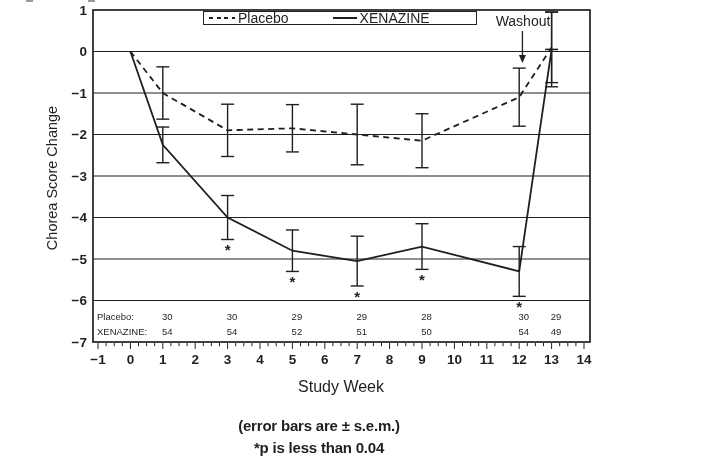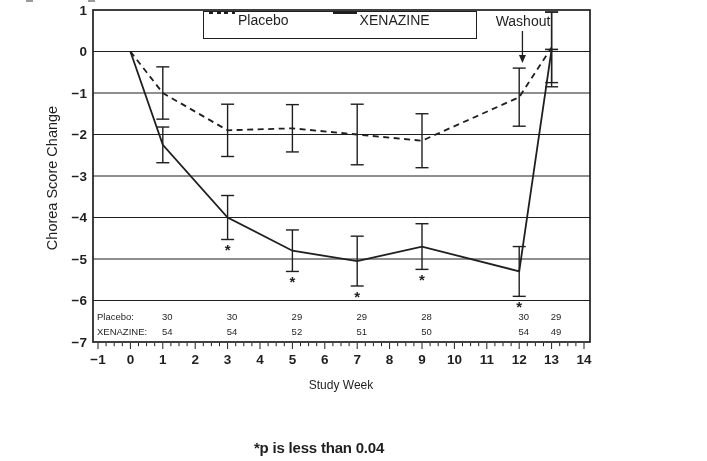--- a/index.html
+++ b/index.html
@@ -2,23 +2,23 @@
 <html><head>
 <meta charset="utf-8">
 <style>
   html,body{margin:0;padding:0;background:#fff;}
   body{width:707px;height:461px;position:relative;font-family:"Liberation Sans",sans-serif;color:#1f1f1f;}
   .fig{position:absolute;left:0;top:0;width:707px;height:461px;background:#fff;overflow:hidden;}
   svg{position:absolute;left:0;top:0;}
   svg text{font-family:"Liberation Sans",sans-serif;fill:#1f1f1f;}
   .ylabel{position:absolute;left:52px;top:178px;transform:translate(-50%,-50%) rotate(-90deg);
           transform-origin:center;font-size:14.5px;white-space:nowrap;}
-  .xlabel{position:absolute;left:341px;top:378px;transform:translateX(-50%);font-size:12px;white-space:nowrap;}
-  .legend{position:absolute;left:203px;top:11px;width:274px;height:28px;border:1.6px solid #1f1f1f;
-          background:#fff;display:flex;align-items:flex-start;font-size:14px;box-sizing:border-box;}
+  .xlabel{position:absolute;left:341px;top:378px;transform:translateX(-50%);font-size:16px;white-space:nowrap;}
+  .legend{position:absolute;left:203px;top:11px;width:274px;height:14px;border:1.6px solid #1f1f1f;
+          background:#fff;display:flex;align-items:center;font-size:14px;box-sizing:border-box;}
   .sample{height:2px;flex:none;}
   .dash-sample{width:26px;margin-left:5px;background:repeating-linear-gradient(90deg,#1f1f1f 0 4px,rgba(0,0,0,0) 4px 7.5px);}
   .solid-sample{width:24px;margin-left:44px;background:#1f1f1f;}
   .leg-label{margin-left:3px;white-space:nowrap;}
   .washout{position:absolute;left:523px;top:13px;transform:translateX(-50%);font-size:14px;white-space:nowrap;}
   .note{position:absolute;left:319px;transform:translateX(-50%);font-weight:700;font-size:15px;
         white-space:nowrap;letter-spacing:-0.2px;}
   .note1{top:417px;}
   .note2{top:439px;}
   .artifact{position:absolute;top:0;height:2px;width:7px;background:#9a9a9a;}
@@ -224,14 +224,15 @@
 
   <div class="legend">
     <span class="sample dash-sample"></span>
     <span class="leg-label">Placebo</span>
     <span class="sample solid-sample"></span>
     <span class="leg-label">XENAZINE</span>
   </div>
 
   <div class="washout">Washout</div>
 
+  <div class="note note1">(error bars are ± s.e.m.)</div>
   <div class="note note2">*p is less than 0.04</div>
 </div>
 
 </body></html>

